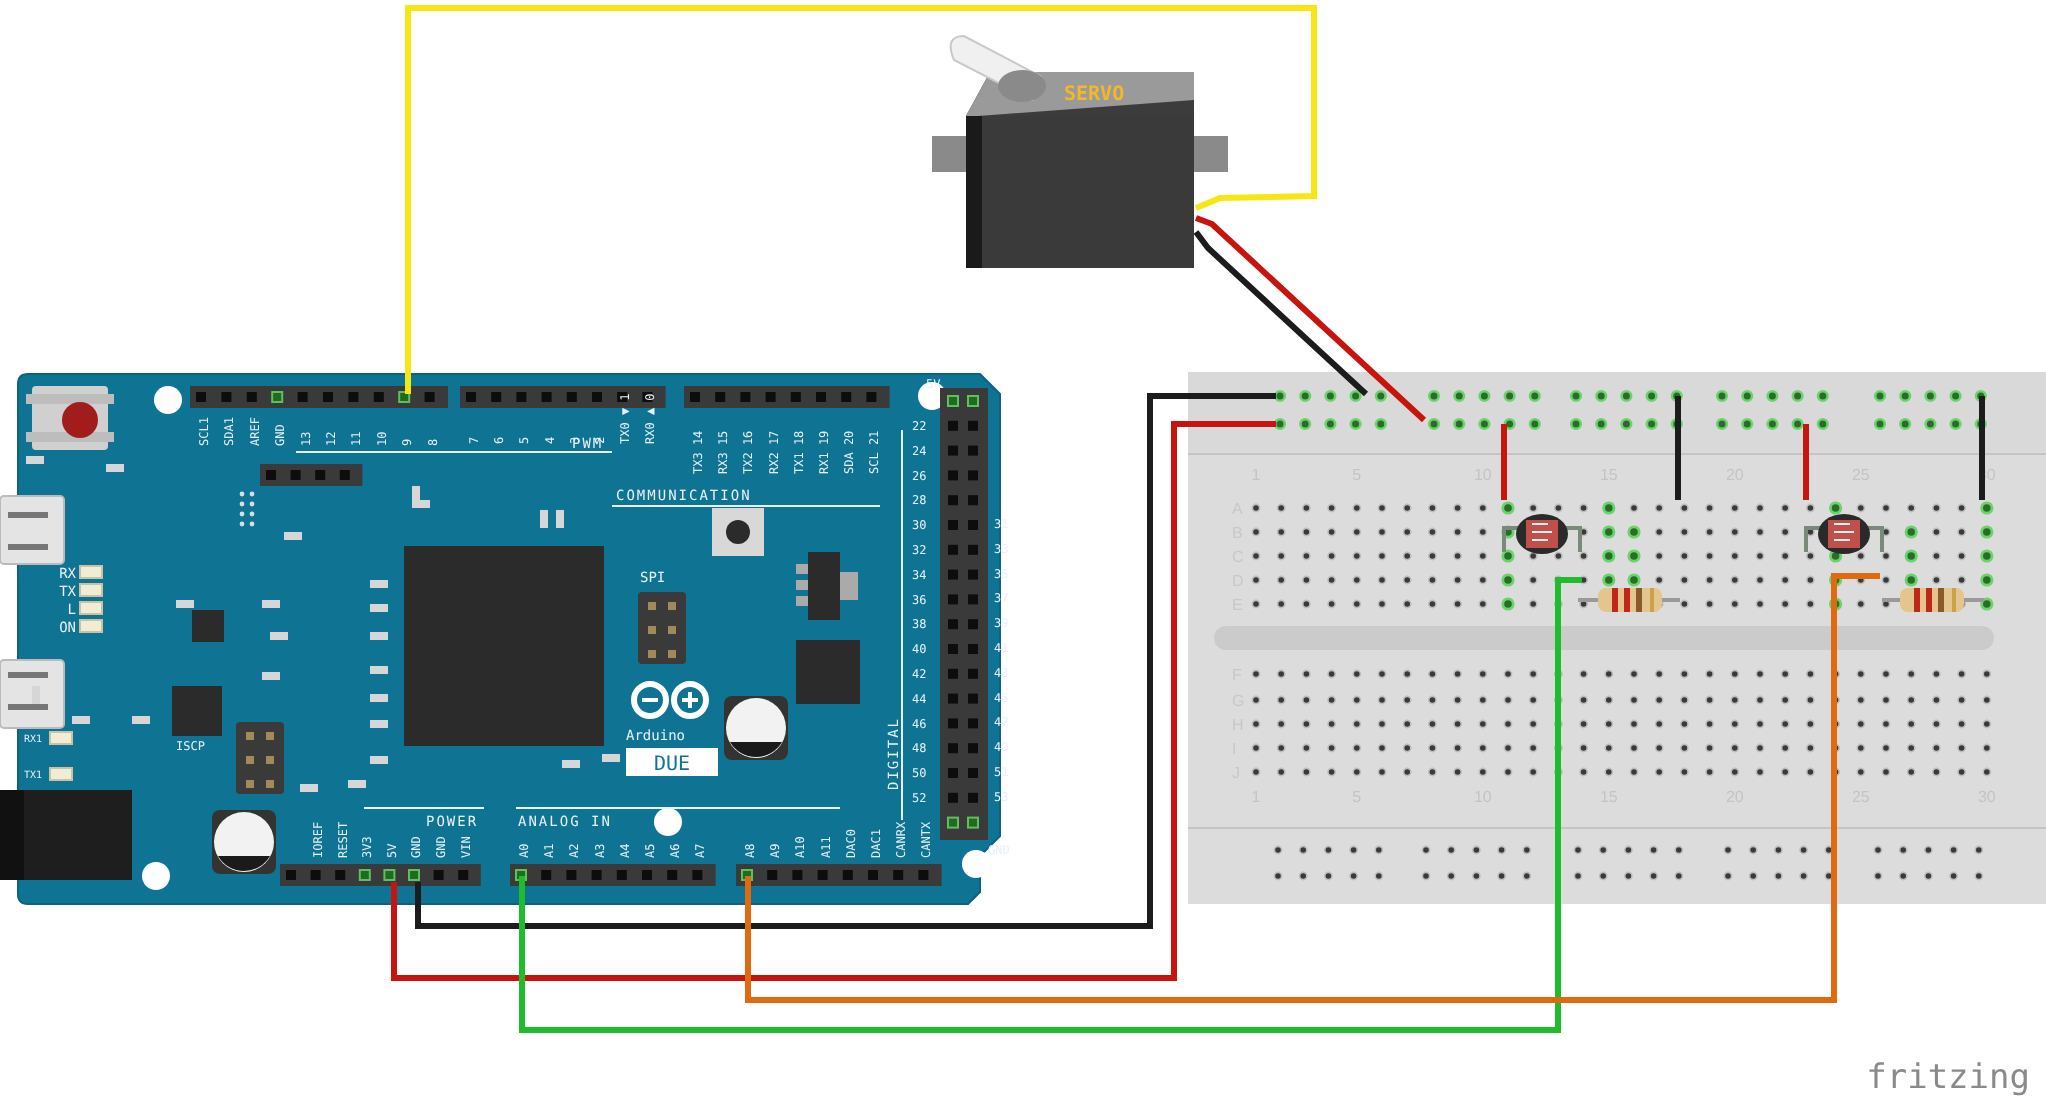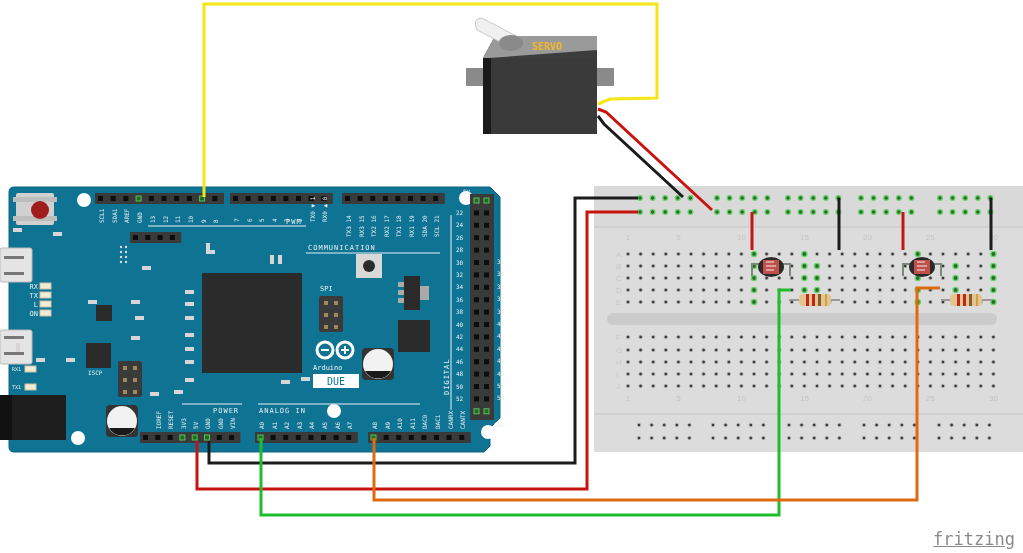--- a/index.html
+++ b/index.html
@@ -2,21 +2,21 @@
 <html><head>
 <meta charset="utf-8">
 <style>
   html,body{margin:0;padding:0;background:#ffffff;}
   body{width:1023px;height:553px;position:relative;overflow:hidden;font-family:"DejaVu Sans Mono",monospace;}
   svg{position:absolute;left:0;top:0;}
   .pin-lbl{font-family:"DejaVu Sans Mono",monospace;font-size:6px;fill:#e8f1f5;}
   .sec-lbl{font-family:"DejaVu Sans Mono",monospace;font-size:8px;fill:#e8f1f5;letter-spacing:1px;}
   .bb-num{font-family:"Liberation Sans",sans-serif;font-size:8px;fill:#c4c4c4;}
   .bb-row{font-family:"Liberation Sans",sans-serif;font-size:8px;fill:#c8c8c8;}
-  .fritz{position:absolute;right:8px;bottom:4px;font-family:"DejaVu Sans Mono",monospace;font-size:17px;color:#8a8a8a;letter-spacing:0px;text-decoration:underline;}
+  .fritz{position:absolute;right:8px;bottom:4px;font-family:"DejaVu Sans Mono",monospace;font-size:17px;color:#8a8a8a;letter-spacing:0px;}
 </style>
 </head>
 <body>
 
 <svg id="scene" width="1023" height="553" viewBox="0 0 1023 553" xmlns="http://www.w3.org/2000/svg">
 
   <g id="breadboard">
     <rect x="594" y="186" width="429" height="266" fill="#dcdcdc"></rect>
     <rect x="594" y="186" width="429" height="40" fill="#d9d9d9"></rect>
     <line x1="594" y1="227" x2="1023" y2="227" stroke="#c4c4c4" stroke-width="1"></line>

